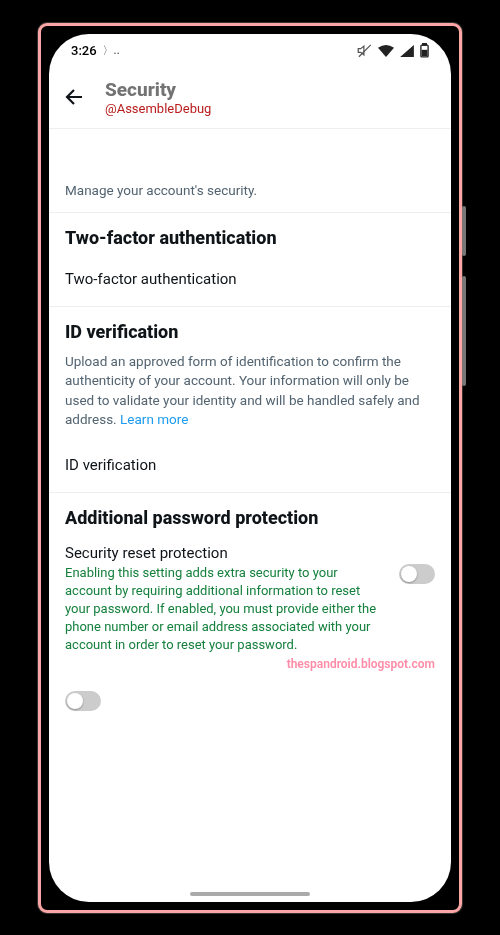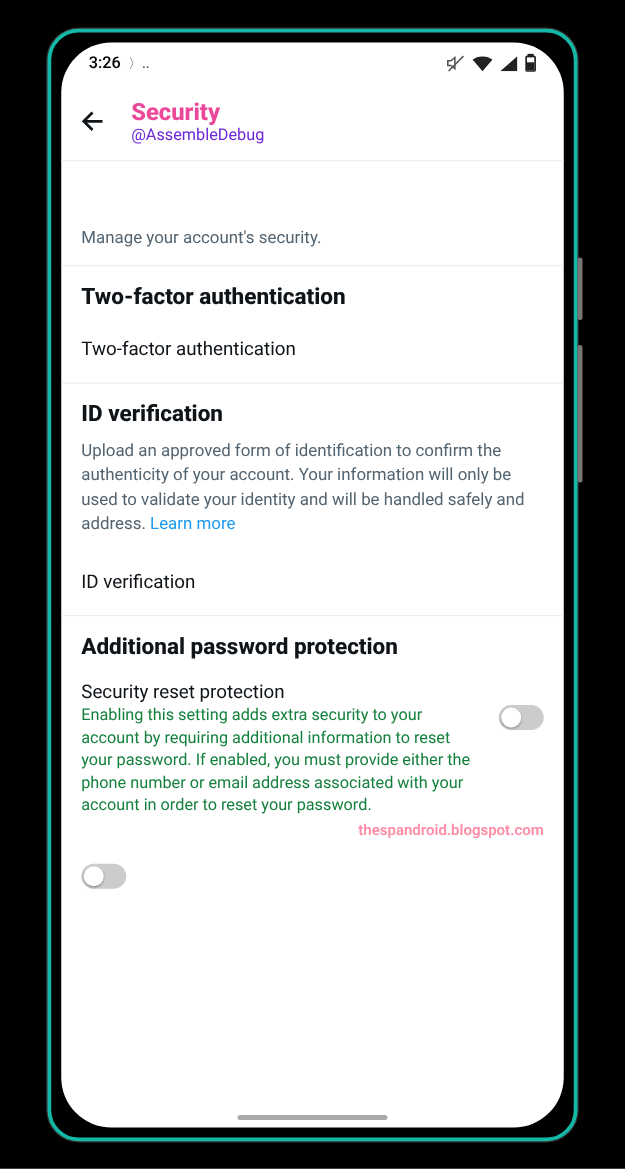--- a/index.html
+++ b/index.html
@@ -9,22 +9,22 @@
     background: #000;
     font-family: -apple-system, BlinkMacSystemFont, "Segoe UI", Roboto, Helvetica, Arial, sans-serif;
     display: flex;
     align-items: center;
     justify-content: center;
   }
   .phone {
     width: 424px;
     height: 890px;
     background: #000;
-    border-radius: 25px;
-    border: 3px solid #14b8a6;
+    border-radius: 9px;
+    border: 3px solid #fca5a5;
     padding: 8px;
     position: relative;
     box-shadow: 0 0 0 1px #333;
   }
   .side-btn {
     position: absolute;
     right: -7px;
     width: 4px;
     background: #777;
     border-radius: 2px;
@@ -55,22 +55,22 @@
   .status-right { display: flex; align-items: center; gap: 6px; }
   .status-right svg { display: block; }
   .header {
     display: flex;
     align-items: center;
     padding: 10px 14px 12px 14px;
     gap: 18px;
     border-bottom: 1px solid #eee;
   }
   .back-arrow { width: 24px; height: 24px; }
-  .header-text h1 { font-size: 19px; font-weight: 800; color: #ec4899; }
-  .header-text .handle { font-size: 13px; color: #6d28d9; }
+  .header-text h1 { font-size: 19px; font-weight: 800; color: #737373; }
+  .header-text .handle { font-size: 13px; color: #b91c1c; }
   .content { flex: 1; overflow: auto; }
   .subtitle { padding: 12px 16px 14px; font-size: 13.5px; color: #536471; border-bottom: 1px solid #eee; margin-top: 41px; }
   .section { border-bottom: 1px solid #eee; padding: 14px 16px 4px; }
   .section h2 { font-size: 18px; font-weight: 800; color: #0f1419; margin-bottom: 10px; }
   .section p { font-size: 13.5px; color: #536471; line-height: 1.45; margin-bottom: 14px; }
   .learn-more { color: #1d9bf0; }
   .row-item { font-size: 15px; color: #0f1419; padding: 12px 0 14px; }
   .toggle-row { display: flex; align-items: flex-start; gap: 14px; padding: 6px 0 14px; }
   .toggle-row .txt { flex: 1; }
   .toggle-row .txt .label { font-size: 15px; color: #0f1419; margin-bottom: 2px; }

